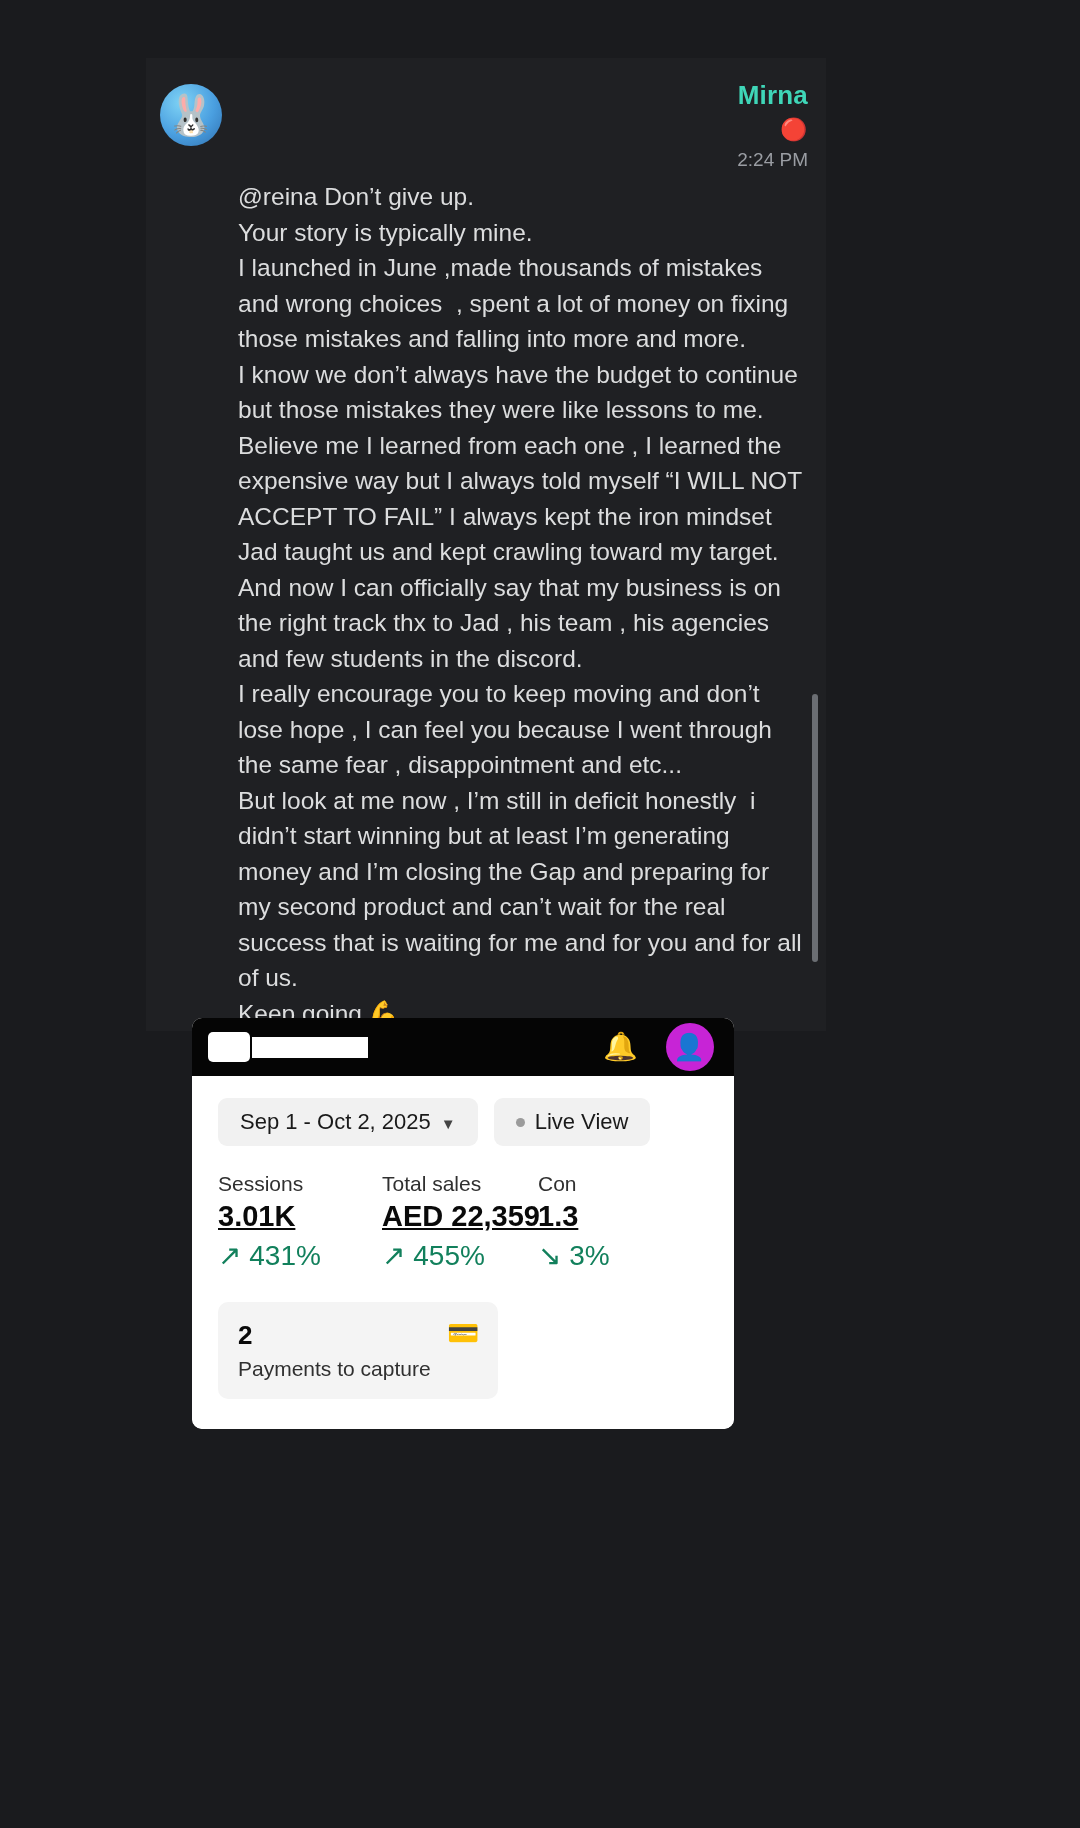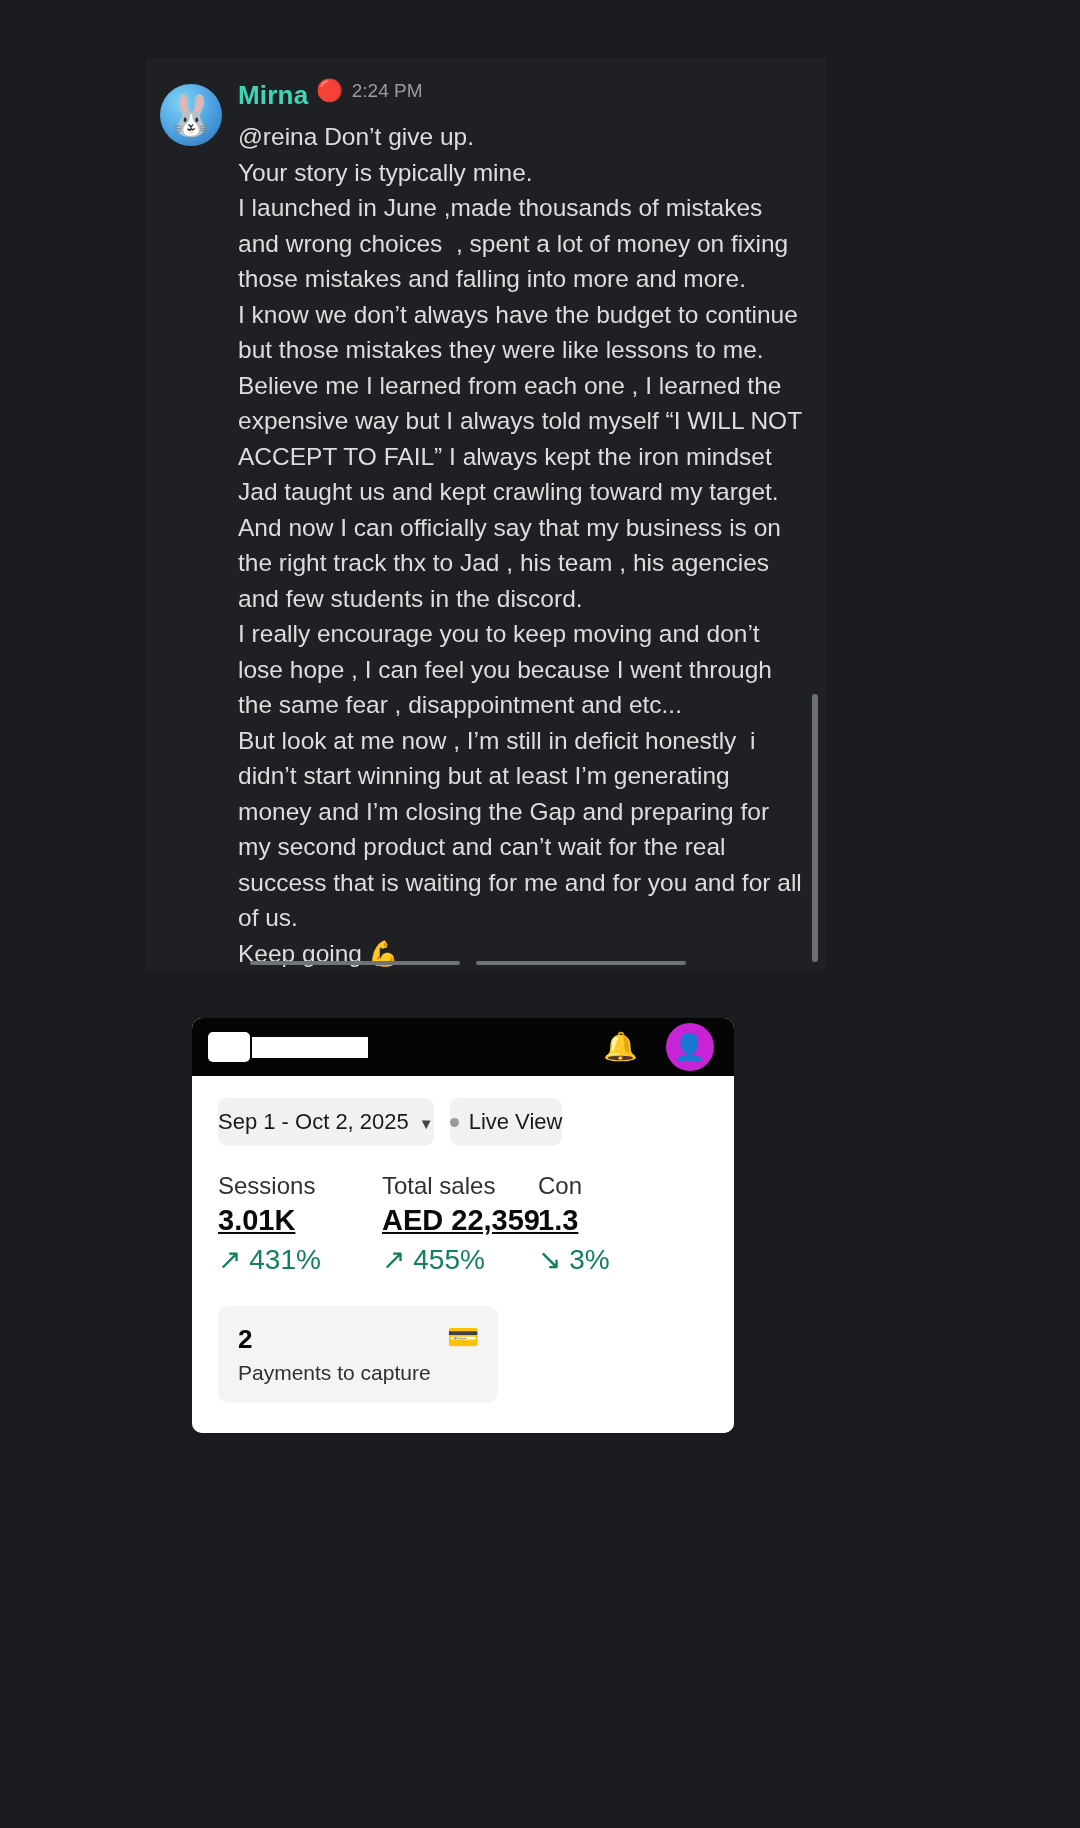--- a/index.html
+++ b/index.html
@@ -48,23 +48,24 @@
     text-align: center;
     font-size: 40px;
     line-height: 1;
   }
   .msg-body {
     margin-left: 16px;
     width: 570px;
   }
   .msg-head {
     display: flex;
-    align-items: flex-start;
+    align-items: flex-end;
     gap: 8px;
     margin-bottom: 4px;
+    flex-direction: column;
   }
   .author {
     color: #3fd6b8;
     font-size: 26px;
     font-weight: bold;
     letter-spacing: .2px;
   }
   .author-badge { font-size: 22px; line-height: 1; }
   .timestamp {
     color: #9a9da3;
@@ -162,21 +163,21 @@
   }
   .sh-controls {
     display: flex;
     align-items: center;
     gap: 16px;
     margin-bottom: 26px;
   }
   .sh-pill {
     background: #f1f1f1;
     border-radius: 9px;
-    padding: 11px 0;
+    padding: 11px 22px;
     font-size: 22px;
     color: #1a1a1a;
     display: flex;
     align-items: center;
     gap: 10px;
     white-space: nowrap;
   }
   .chev {
     font-size: 15px;
     color: #444;
@@ -193,21 +194,21 @@
     display: flex;
     gap: 0;
     margin-bottom: 30px;
   }
   .metric { flex: 0 0 auto; }
   .m1 { width: 164px; }
   .m2 { width: 156px; }
   .m3 { width: 134px; }
   .m4 { width: 80px; overflow: hidden; }
   .m-label {
-    font-size: 24px;
+    font-size: 21px;
     color: #303030;
     margin-bottom: 4px;
     white-space: nowrap;
   }
   .m-value {
     font-size: 29px;
     font-weight: bold;
     color: #0a0a0a;
     margin-bottom: 6px;
     white-space: nowrap;

